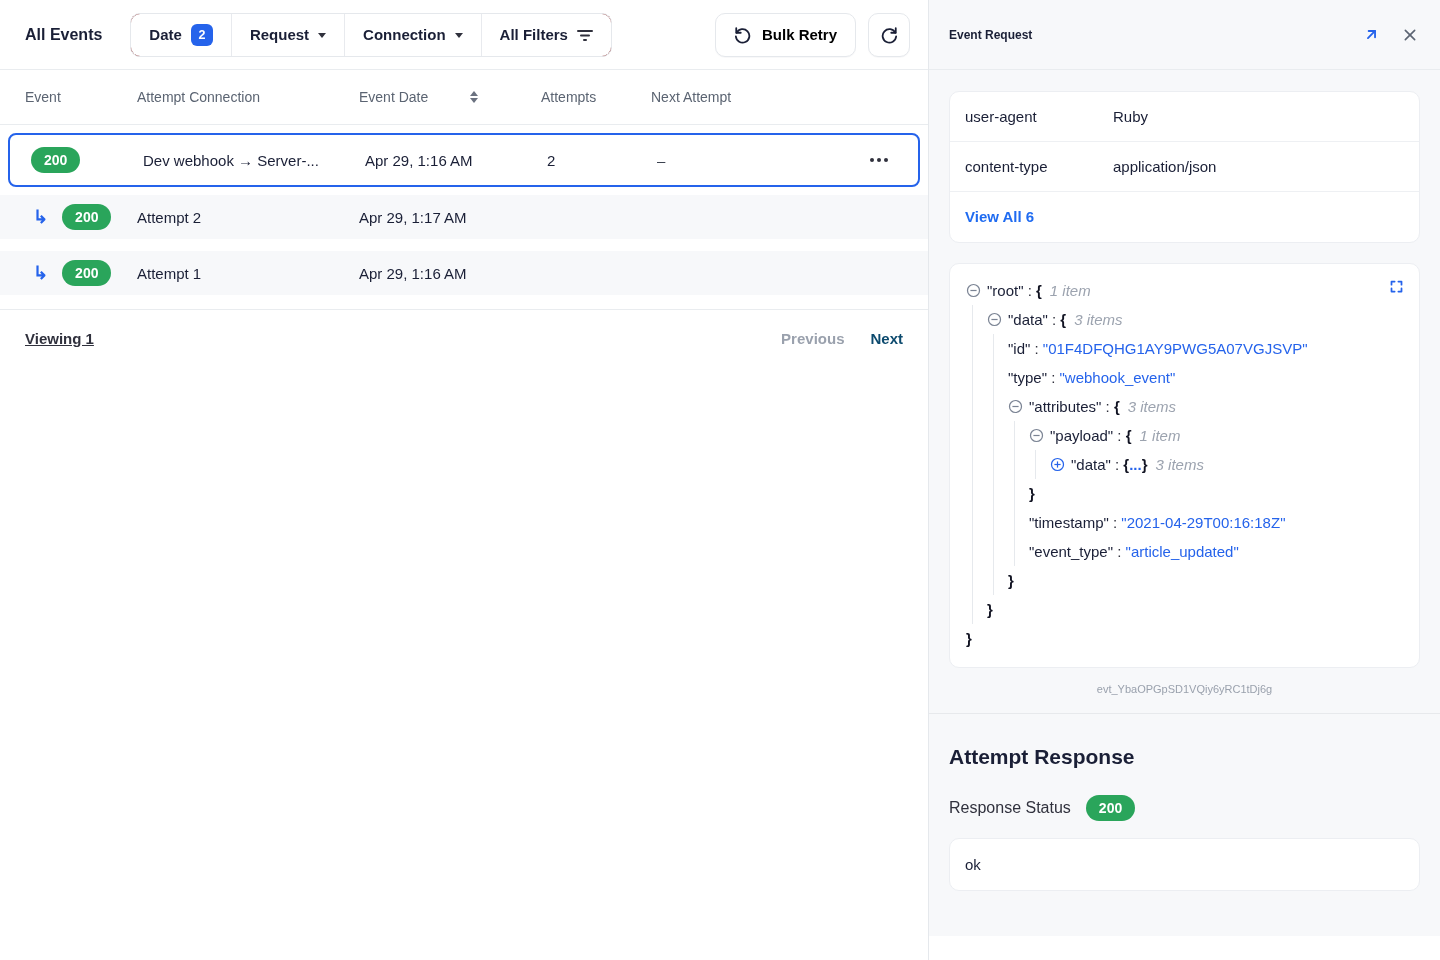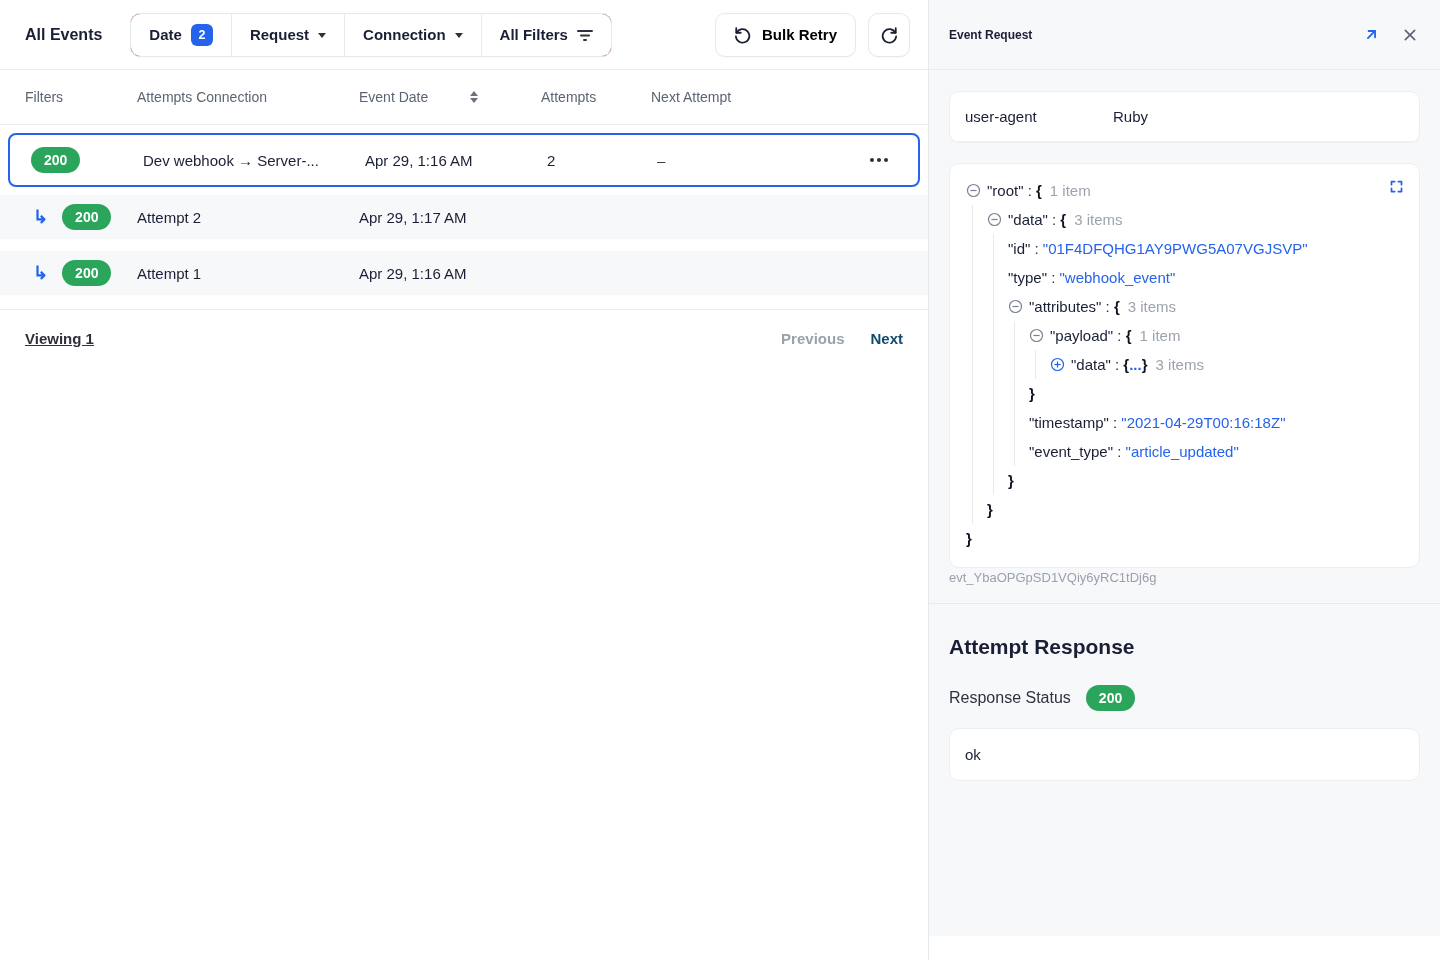--- a/index.html
+++ b/index.html
@@ -70,24 +70,24 @@
 
   .json-card { margin-top:20px; padding:12px 16px 14px 0; position:relative; }
   .fullscreen-btn { position:absolute; top:15px; right:15px; cursor:pointer; }
   .tree-row { position:relative; line-height:29px; font-size:15px; white-space:nowrap; }
   .tree-row .guide { position:absolute; top:0; bottom:0; width:1px; background:#e6e9ed; }
   .toggle { display:inline-flex; vertical-align:-2px; margin-right:6px; cursor:pointer; }
   .jkey { color:#1a1f36; }
   .jcolon { color:#30313d; }
   .jbrace { font-weight:700; color:#111322; }
   .jdots { color:#2563eb; font-weight:700; }
-  .jcount { color:#9ca3af; margin-left:8px;margin-top:28px; }
+  .jcount { color:#9ca3af; font-style:italic; margin-left:8px;margin-top:28px; }
   .jval { color:#2563eb; }
 
-  .resource-id { text-align:left; color:#9aa1ad; font-size:13px; margin-top:2px; }
+  .resource-id { text-align:center; color:#9aa1ad; font-size:11px; margin-top:15px; }
   .section-divider { border-top:1px solid #e7e9ec; margin:18px -20px 0 -20px; }
   .section-title { font-size:21px; font-weight:700; margin-top:31px; }
   .status-row { display:flex; align-items:center; gap:15px; margin-top:26px; font-size:16px; color:#30313d; }
   .ok-card { margin-top:17px; padding:17px 15px; font-size:15px; }
 </style>
 </head>
 <body>
 
 <div class="app">
 
@@ -130,22 +130,22 @@
       </button>
       <button class="btn btn-icononly">
         <svg width="18" height="18" viewBox="0 0 24 24" fill="none" stroke="#1a1f36" stroke-width="2.4" stroke-linecap="round" stroke-linejoin="round">
           <path d="M21 3v6h-6"></path>
             <path d="M20.5 9a9 9 0 1 0 1 5"></path>
         </svg>
       </button>
     </div>
 
     <div class="egrid thead">
-      <span class="th">Filters</span>
-      <span class="th">Attempts Connection</span>
+      <span class="th">Event</span>
+      <span class="th">Attempt Connection</span>
       <span class="th">
         <span>Event Date</span>
         <span class="sort-icon">
             <i class="sort-up"></i>
             <i class="sort-down"></i>
           </span>
       </span>
       <span class="th">Attempts</span>
       <span class="th">Next Attempt</span>
       <span></span>
@@ -216,20 +216,27 @@
       </span>
     </div>
 
     <div class="panel-body">
 
       <div class="card">
         <div class="kv-row">
           <span class="kv-key">user-agent</span>
           <span class="kv-val">Ruby</span>
         </div>
+        <div class="kv-row">
+          <span class="kv-key">content-type</span>
+          <span class="kv-val">application/json</span>
+        </div>
+        <div class="viewall-row">
+          <span class="link">View All 6</span>
+        </div>
       </div>
 
       <div class="card json-card">
         <span class="fullscreen-btn">
           <svg width="15" height="15" viewBox="0 0 24 24" fill="none" stroke="#2563eb" stroke-width="2.8" stroke-linecap="round" stroke-linejoin="round">
             <path d="M4 9V4h5"></path>
               <path d="M15 4h5v5"></path>
               <path d="M20 15v5h-5"></path>
               <path d="M9 20H4v-5"></path>
           </svg>

